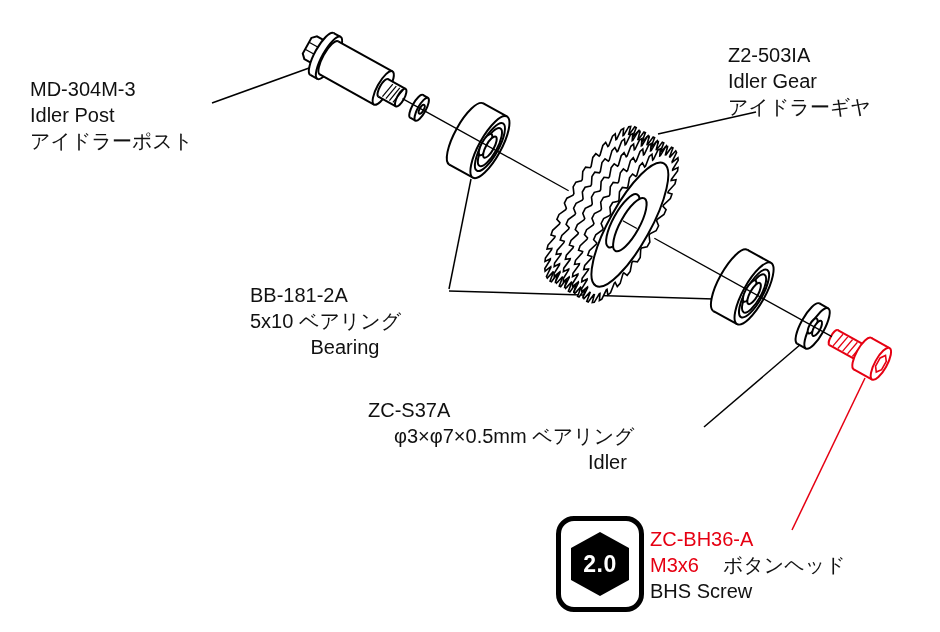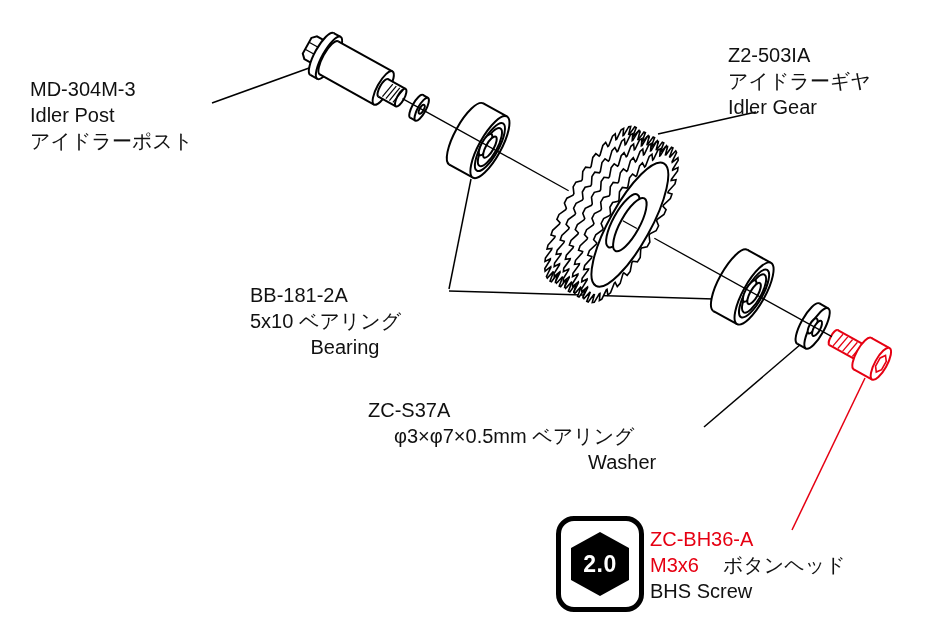--- a/index.html
+++ b/index.html
@@ -140,34 +140,34 @@
     </svg>
 
   <div class="label" style="left:30px;top:76px">
     <div>MD-304M-3</div>
     <div>Idler Post</div>
     <div>アイドラーポスト</div>
   </div>
 
   <div class="label" style="left:728px;top:42px">
     <div>Z2-503IA</div>
+    <div>Idler Gear</div>
     <div>アイドラーギヤ</div>
-    <div>Idler Gear</div>
   </div>
 
   <div class="label" style="left:250px;top:282px;width:190px">
     <div>BB-181-2A</div>
     <div>5x10 ベアリング</div>
     <div class="center-line">Bearing</div>
   </div>
 
   <div class="label" style="left:368px;top:397px">
     <div>ZC-S37A</div>
     <div style="margin-left:26px">φ3×φ7×0.5mm ベアリング</div>
-    <div style="margin-left:220px">Washer</div>
+    <div style="margin-left:220px">Idler</div>
   </div>
 
   <div class="label" style="left:650px;top:526px">
     <div class="red">ZC-BH36-A</div>
     <div><span class="red">M3x6</span><span class="jp-after">ボタンヘッド</span></div>
     <div>BHS Screw</div>
   </div>
 
   <div class="hex-badge">
     <div class="hexagon">

